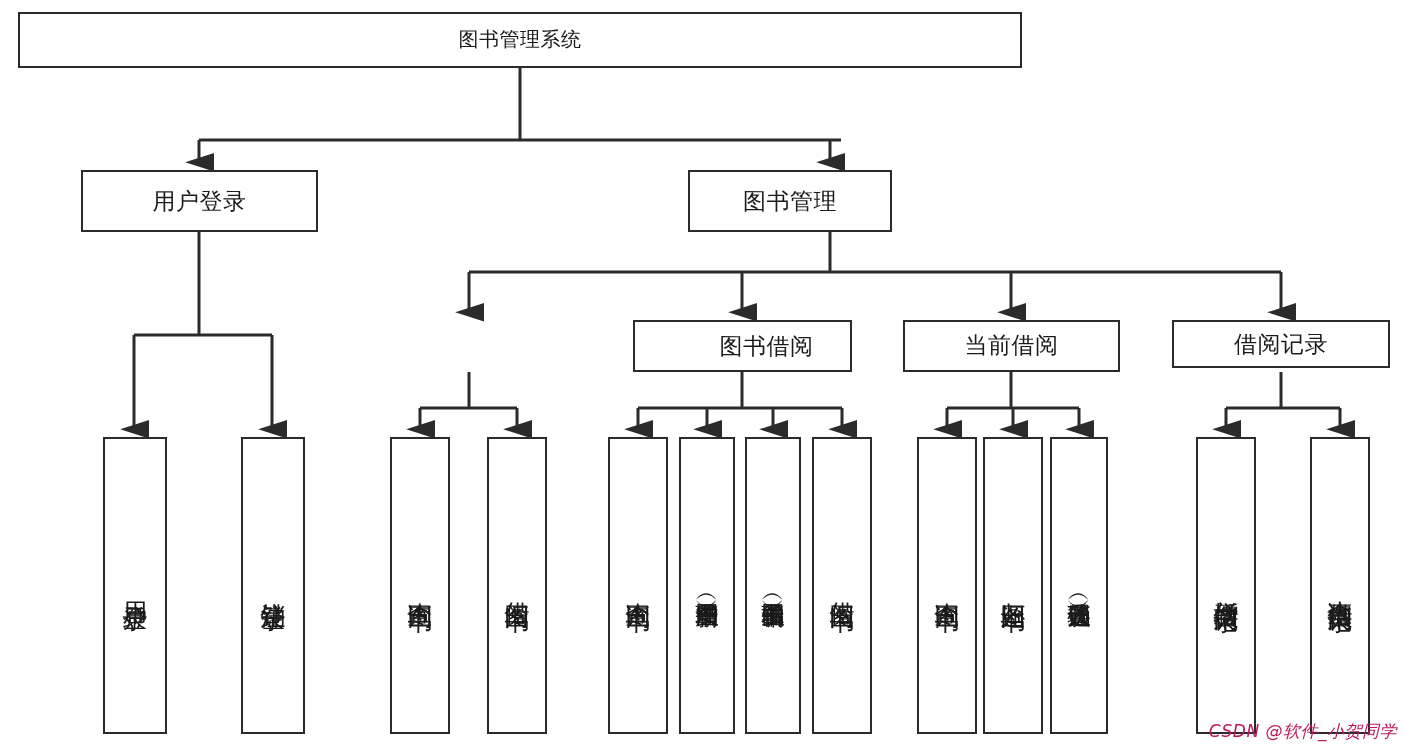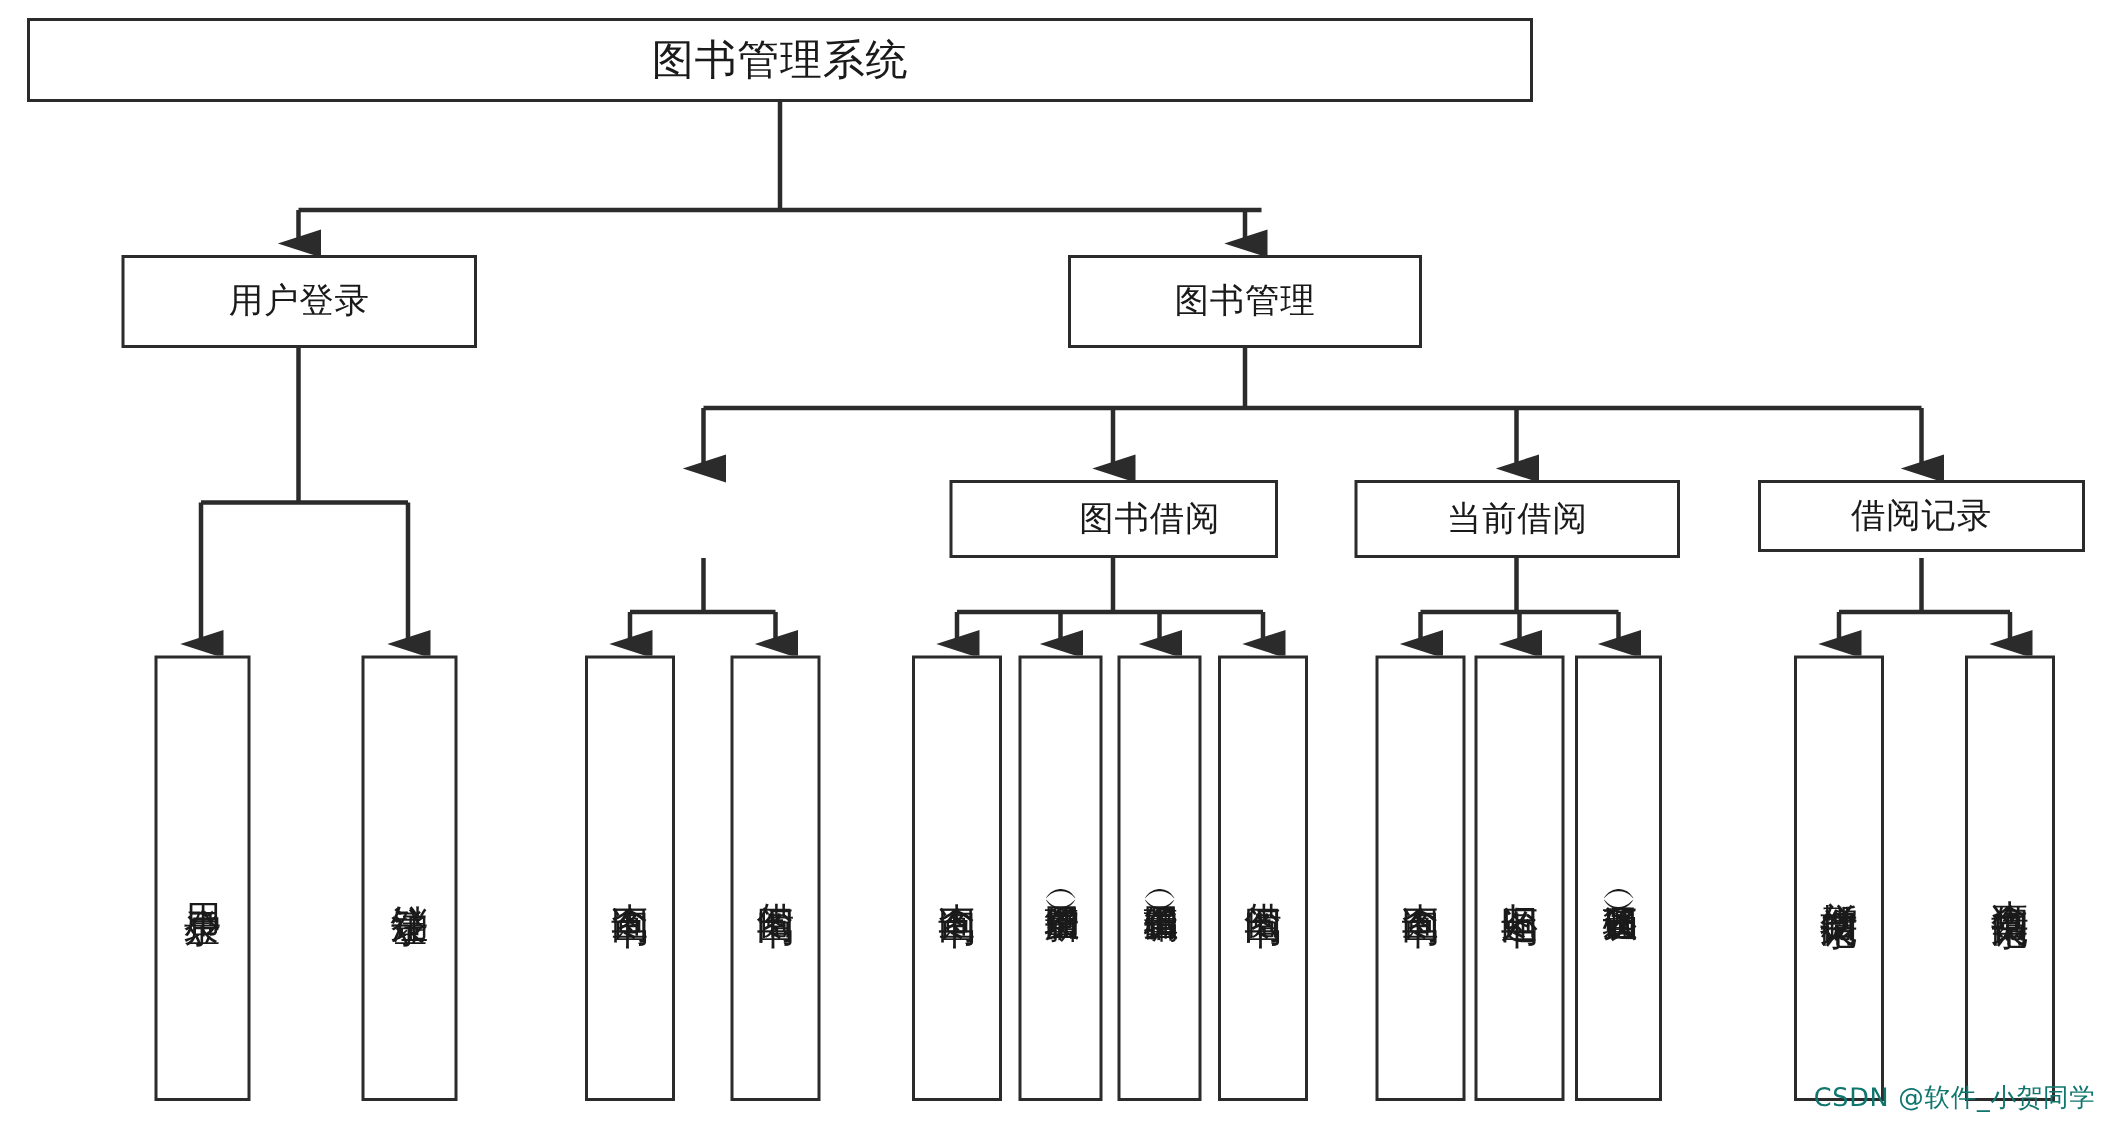--- a/index.html
+++ b/index.html
@@ -40,21 +40,21 @@
     line-height: 1.08;
     text-align: center;
     white-space: nowrap;
   }
   
   .node.horiz .node-label {
     font-size: 23px;
     letter-spacing: 0.5px;
   }
   .node.root .node-label {
-    font-size: 28px;
+    font-size: 20px;
   }
   
   .node.leaf {
     align-items: center;
     justify-content: center;
     padding: 4px 0;
   }
   .node.leaf .node-label {
     writing-mode: vertical-rl;
     text-orientation: upright;
@@ -66,24 +66,25 @@
   }
   .node.leaf.narrow .node-label {
     font-size: 23px;
     letter-spacing: 0px;
   }
   #watermark {
     position: absolute;
     right: 8px;
     bottom: 4px;
     font-size: 17px;
-    color: #0f766e;
+    color: #be185d;
     letter-spacing: 0.5px;
     z-index: 3;
     font-family: "DejaVu Sans", "Liberation Sans", sans-serif;
+    font-style: italic;
   }
 </style>
 </head>
 <body>
 
 <div id="diagram-root">
 
   <svg id="wire-layer" viewBox="0 0 1405 747" width="1405" height="747" xmlns="http://www.w3.org/2000/svg">
     <defs>
       <marker id="arrowhead" markerWidth="10" markerHeight="10" refX="3.2" refY="5" orient="auto" markerUnits="strokeWidth">
@@ -135,21 +136,21 @@
     </g>
   </svg>
 
   <div class="node horiz root" style="left:18px; top:12px; width:1004px; height:56px;">
     <span class="node-label">图书管理系统</span>
   </div>
 
   <div class="node horiz" style="left:81px; top:170px; width:237px; height:62px;">
     <span class="node-label">用户登录</span>
   </div>
-  <div class="node horiz" style="left:712px; top:170px; width:236px; height:62px;">
+  <div class="node horiz" style="left:688px; top:170px; width:204px; height:62px;">
     <span class="node-label">图书管理</span>
   </div>
 
   <div class="node horiz" style="left:633px; top:320px; width:219px; height:52px;padding-left:48px;">
     <span class="node-label">图书借阅</span>
   </div>
   <div class="node horiz" style="left:903px; top:320px; width:217px; height:52px;font-family:Liberation Serif, serif;">
     <span class="node-label">当前借阅</span>
   </div>
   <div class="node horiz" style="left:1172px; top:320px; width:218px; height:48px;">

